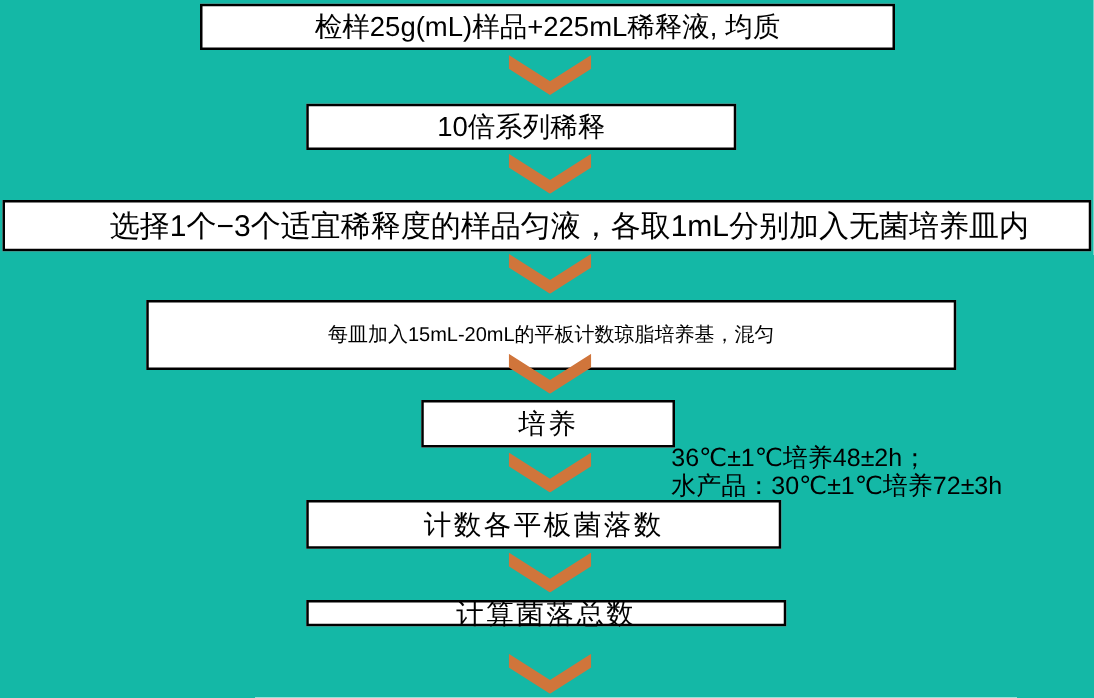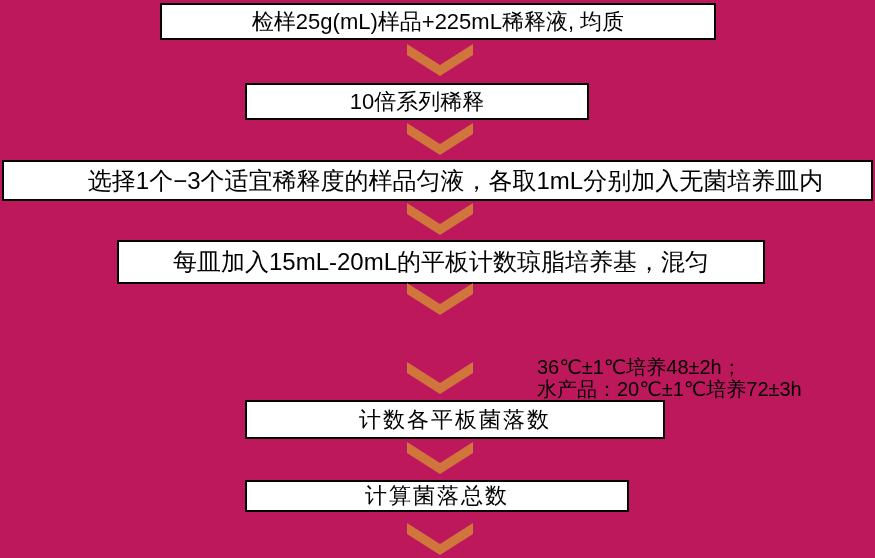--- a/index.html
+++ b/index.html
@@ -5,43 +5,43 @@
   html, body {
     margin: 0;
     padding: 0;
     background: #ffffff;
     font-family: "Liberation Sans", "DejaVu Sans", sans-serif;
   }
   .canvas {
     position: relative;
     width: 875px;
     height: 558px;
-    background: #be185d;
+    background: #14b8a6;
     overflow: hidden;
   }
   .box {
     position: absolute;
     box-sizing: border-box;
     border: 2px solid #000000;
     background: #ffffff;
     color: #000000;
     display: flex;
     align-items: center;
     justify-content: center;
     text-align: center;
     font-size: 22px;
     white-space: nowrap;
   }
   .b1 { left: 160px; top: 3px;   width: 556px; height: 37px; }
   .b2 { left: 245px; top: 83px;  width: 344px; height: 37px; }
   .b3 { left: 2px;   top: 160px; width: 871px; height: 41px; font-size: 24px; padding-left: 36px; }
-  .b4 { left: 117px; top: 240px; width: 648px; height: 44px; font-size: 24px; }
+  .b4 { left: 117px; top: 240px; width: 648px; height: 56px; font-size: 16px; }
   .b5 { left: 337px; top: 320px; width: 203px; height: 38px; letter-spacing: 2px; }
-  .b6 { left: 245px; top: 400px; width: 420px; height: 39px; letter-spacing: 2px; }
-  .b7 { left: 245px; top: 480px; width: 384px; height: 32px; letter-spacing: 2px; }
+  .b6 { left: 245px; top: 400px; width: 380px; height: 39px; letter-spacing: 2px; }
+  .b7 { left: 245px; top: 480px; width: 384px; height: 21px; letter-spacing: 2px; }
   .arrow {
     position: absolute;
     left: 407px;
     width: 66px;
     height: 32px;
   }
   .a1 { top: 44px; }
   .a2 { top: 123px; }
   .a3 { top: 203px; }
   .a4 { top: 283px; }
@@ -88,28 +88,31 @@
   </svg>
 
   <div class="box b4">
     <span>每皿加入15mL-20mL的平板计数琼脂培养基，混匀</span>
   </div>
 
   <svg class="arrow a4" viewBox="0 0 66 32">
     <polygon points="0,0 33,21 66,0 66,11 33,32 0,11" fill="#D0753B"></polygon>
   </svg>
 
+  <div class="box b5">
+    <span>培养</span>
+  </div>
 
   <svg class="arrow a5" viewBox="0 0 66 32">
     <polygon points="0,0 33,21 66,0 66,11 33,32 0,11" fill="#D0753B"></polygon>
   </svg>
 
   <div class="note">
     <div>36℃±1℃培养48±2h；</div>
-    <div>水产品：20℃±1℃培养72±3h</div>
+    <div>水产品：30℃±1℃培养72±3h</div>
   </div>
 
   <div class="box b6">
     <span>计数各平板菌落数</span>
   </div>
 
   <svg class="arrow a6" viewBox="0 0 66 32">
     <polygon points="0,0 33,21 66,0 66,11 33,32 0,11" fill="#D0753B"></polygon>
   </svg>
 

